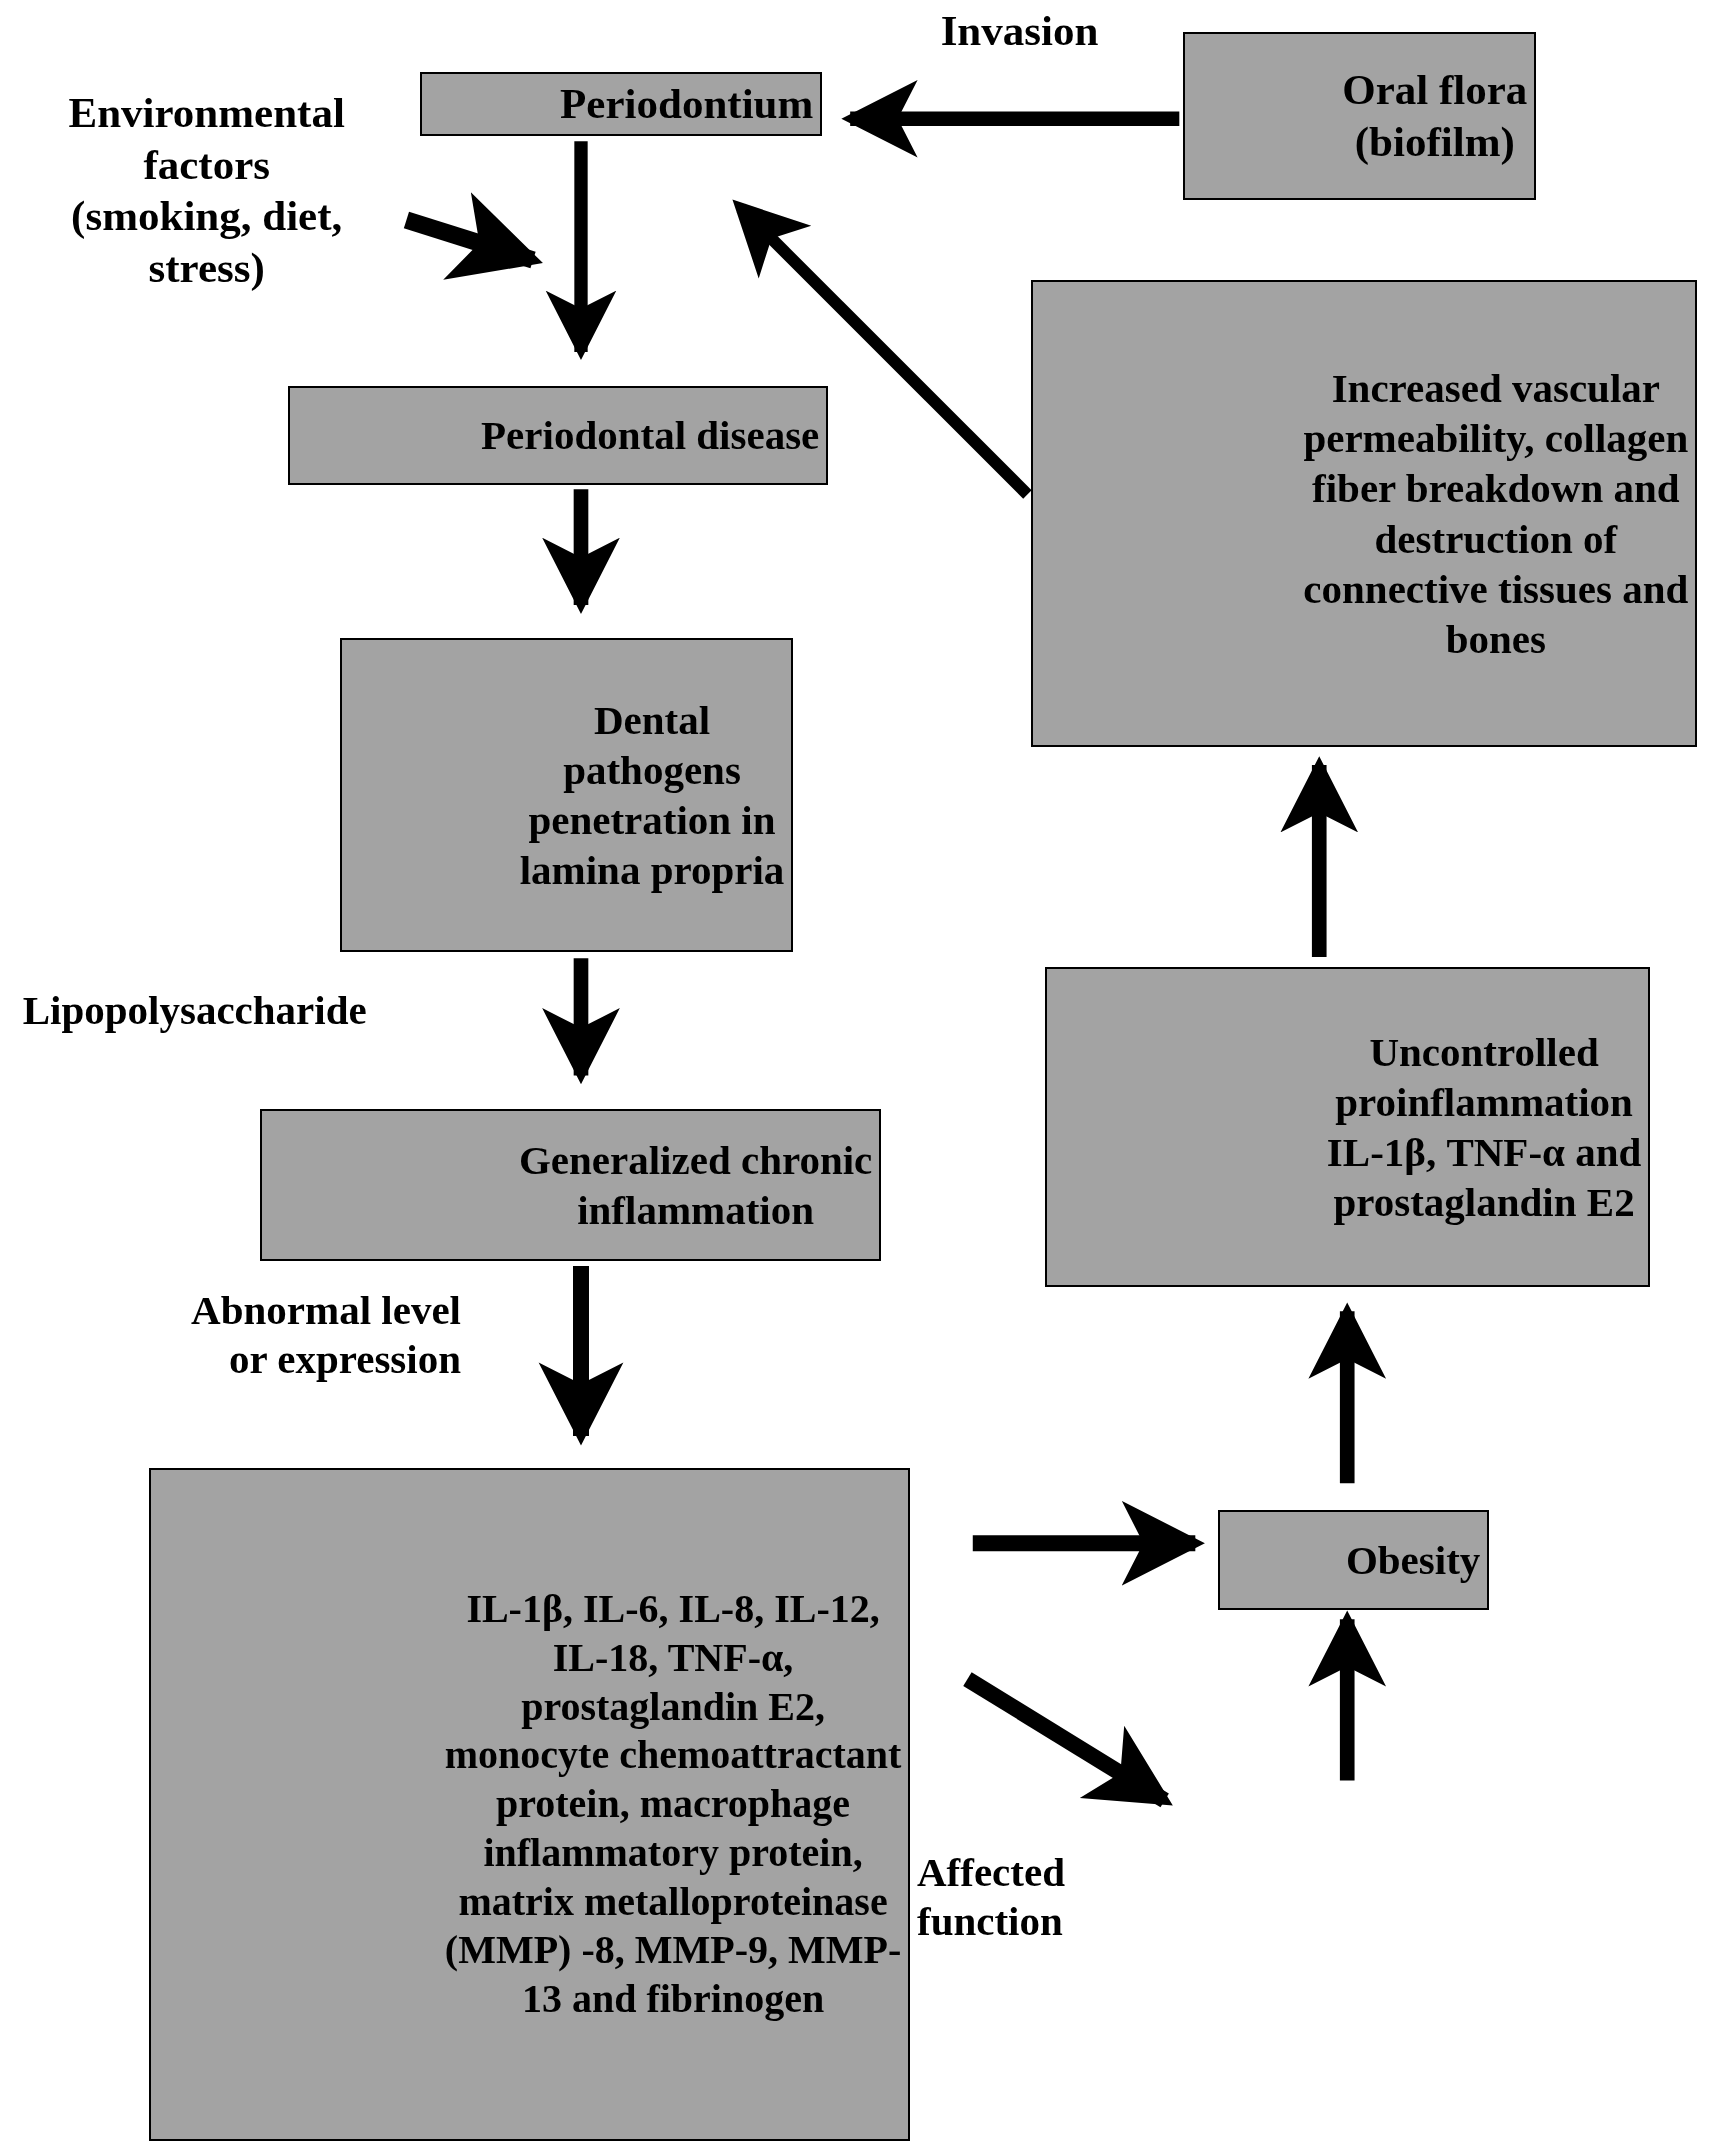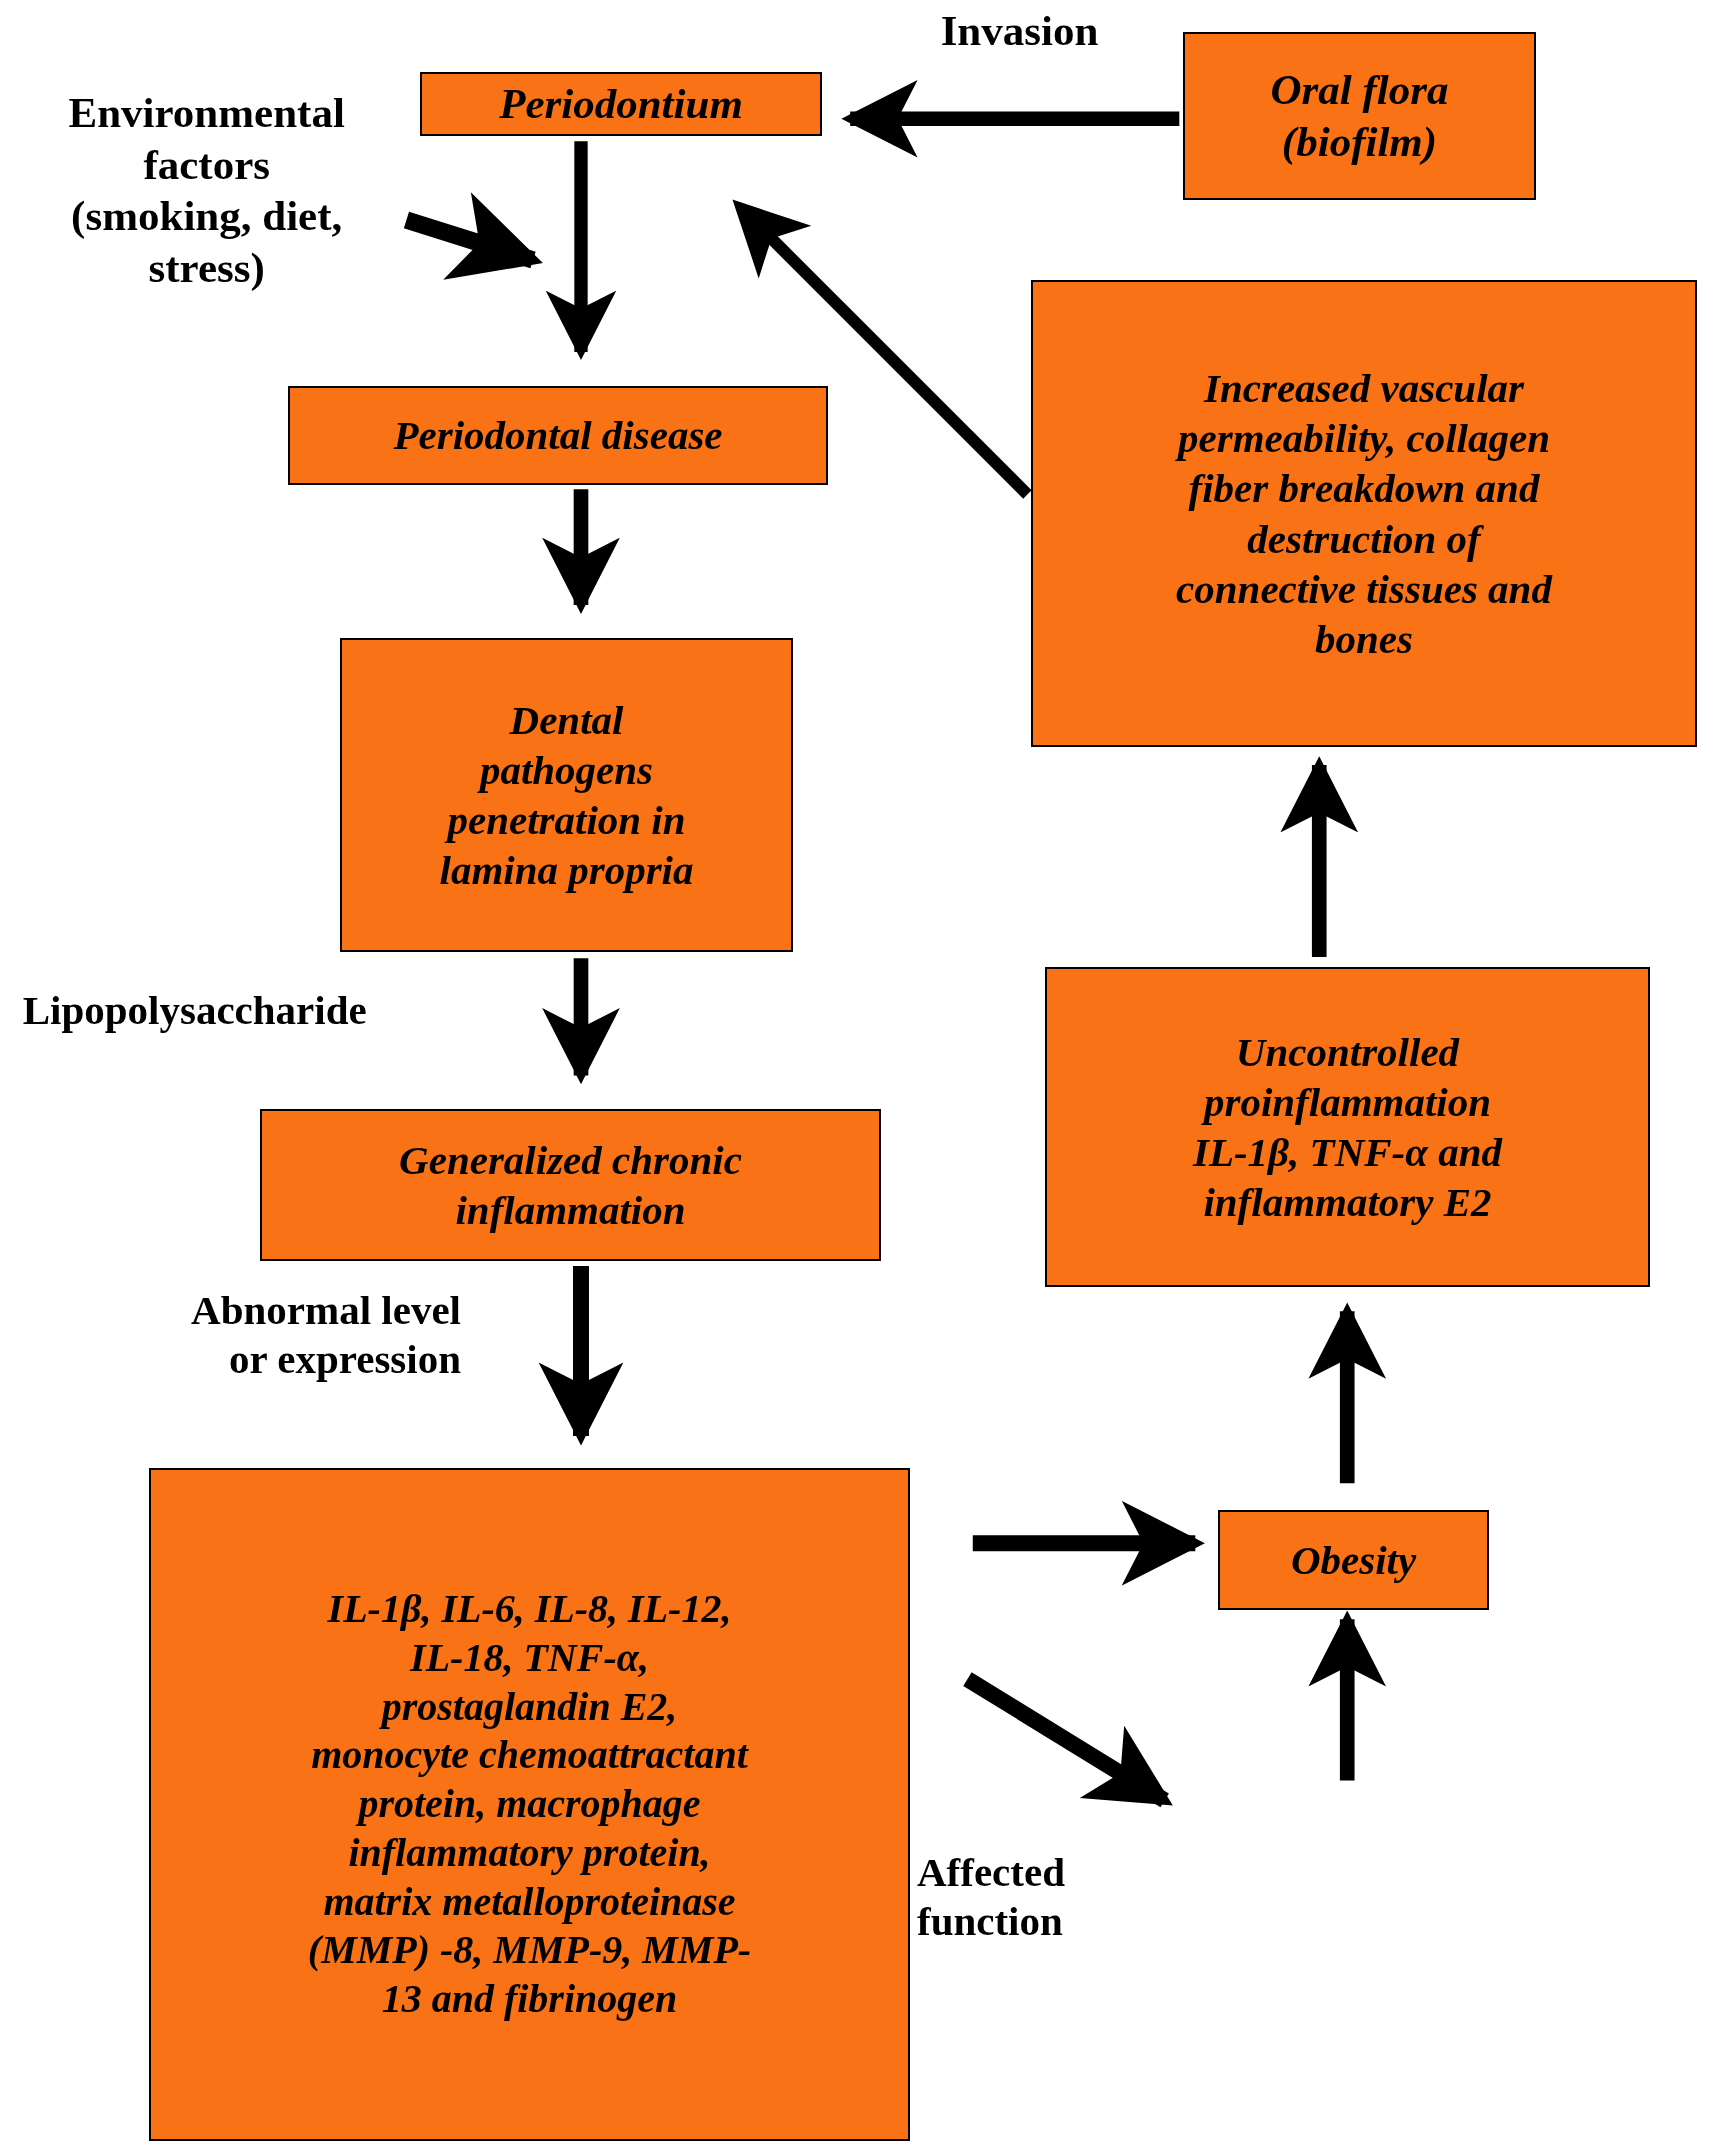--- a/index.html
+++ b/index.html
@@ -8,30 +8,29 @@
     width:1731px;
     height:2151px;
     background:#ffffff;
     font-family:"Liberation Serif","DejaVu Serif",serif;
     overflow:hidden;
   }
   .node{
     position:absolute;
     box-sizing:border-box;
     border:2.7px solid #000000;
-    background:#f97316;
+    background:#a3a3a3;
     display:flex;
     align-items:center;
-    justify-content:center;
+    justify-content:flex-end;
     text-align:center;
     font-weight:bold;
     color:#000000;
     line-height:1.22;
     padding:4px 6.7px;
-    font-style:italic;
   }
   .label{
     position:absolute;
     font-weight:bold;
     color:#000000;
     text-align:center;
     line-height:1.2;
     white-space:pre-line;
   }
   svg.edges{
@@ -144,21 +143,21 @@
 fiber breakdown and
 destruction of
 connective tissues and
 bones</span>
   </div>
 
   <div class="node" id="n-uncontrol">
     <span style="white-space:pre-line">Uncontrolled
 proinflammation
 IL-1β, TNF-α and
-inflammatory E2</span>
+prostaglandin E2</span>
   </div>
 
   <div class="node" id="n-obesity">
     <span>Obesity</span>
   </div>
 
 
   <div class="label" id="l-invasion">Invasion</div>
 
   <div class="label" id="l-env">Environmental

